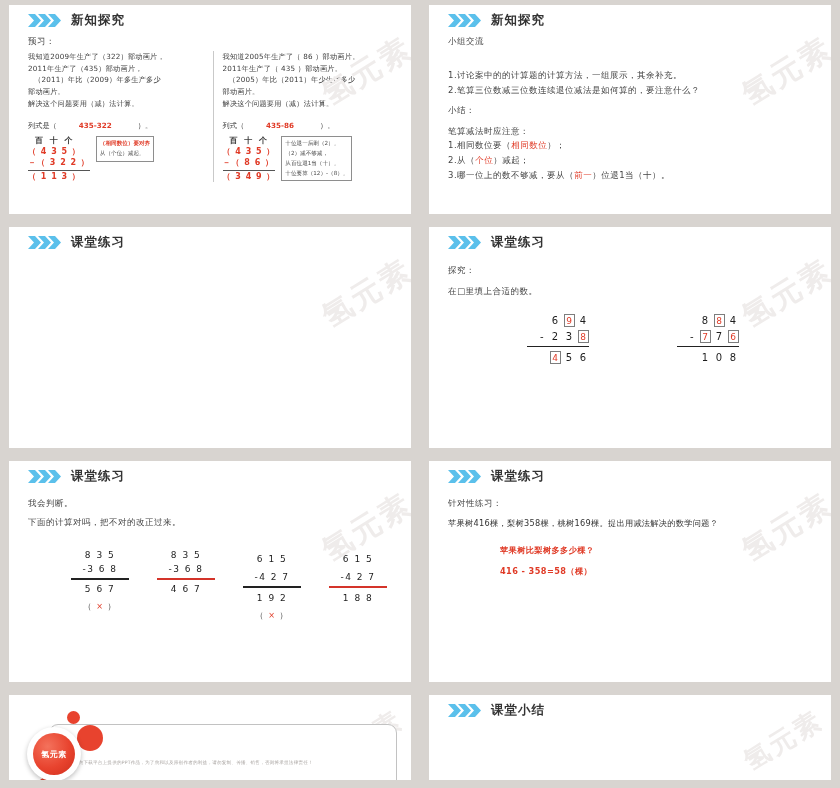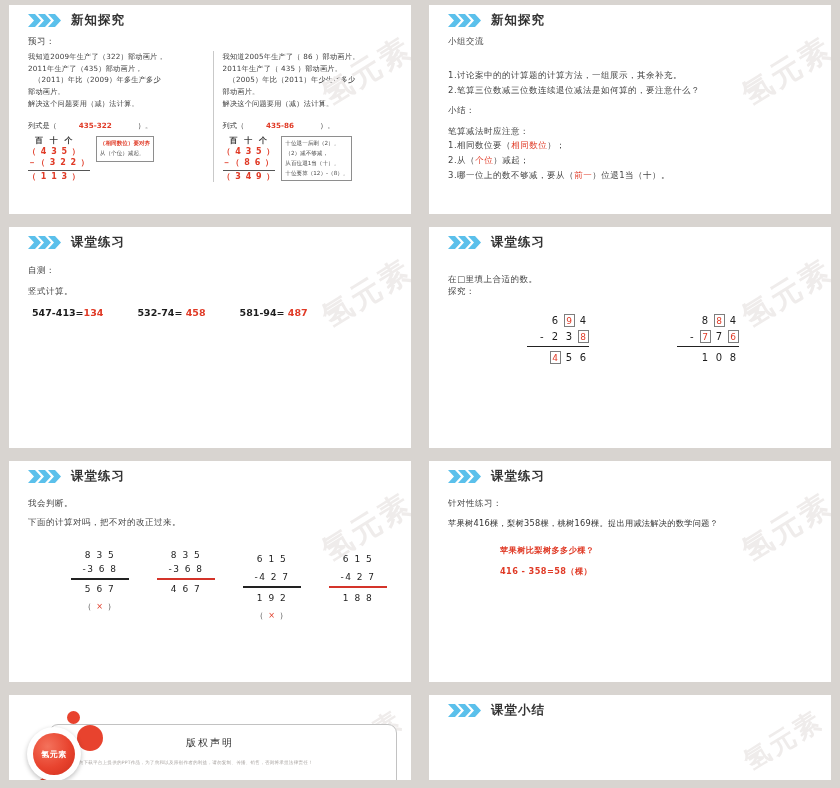--- a/index.html
+++ b/index.html
@@ -263,56 +263,41 @@
           <svg width="34" height="13" viewBox="0 0 34 13">
               <g fill="#5BC0EB">
             <polygon points="0,0 7,0 13,6.5 7,13 0,13 6,6.5"></polygon>
             <polygon points="10,0 17,0 23,6.5 17,13 10,13 16,6.5"></polygon>
             <polygon points="20,0 27,0 33,6.5 27,13 20,13 26,6.5"></polygon>
           </g>
             </svg>
         </span>
         <span class="ttxt">课堂练习</span>
       </div>
+    </div>
+  </div>
+
+  <div class="cell">
+    <div class="slide">
+      <div class="wm wm-a">氢元素</div>
+      <div class="stitle">
+        <span class="chev">
+          <svg width="34" height="13" viewBox="0 0 34 13">
+              <g fill="#5BC0EB">
+            <polygon points="0,0 7,0 13,6.5 7,13 0,13 6,6.5"></polygon>
+            <polygon points="10,0 17,0 23,6.5 17,13 10,13 16,6.5"></polygon>
+            <polygon points="20,0 27,0 33,6.5 27,13 20,13 26,6.5"></polygon>
+          </g>
+            </svg>
+        </span>
+        <span class="ttxt">课堂练习</span>
+      </div>
       <div class="body" style="padding-top:14px">
-        <div class="lbl">自测：</div>
-        <div class="lbl" style="margin-top:9px">竖式计算。</div>
-        <div class="eqrow">
-          <div class="eq">
-            <span>547-413=</span><span class="ans">134</span>
-          </div>
-          <div class="eq">
-            <span>532-74=</span> <span class="ans">458</span>
-          </div>
-          <div class="eq">
-            <span>581-94=</span> <span class="ans">487</span>
-          </div>
-        </div>
-      </div>
-    </div>
-  </div>
-
-  <div class="cell">
-    <div class="slide">
-      <div class="wm wm-a">氢元素</div>
-      <div class="stitle">
-        <span class="chev">
-          <svg width="34" height="13" viewBox="0 0 34 13">
-              <g fill="#5BC0EB">
-            <polygon points="0,0 7,0 13,6.5 7,13 0,13 6,6.5"></polygon>
-            <polygon points="10,0 17,0 23,6.5 17,13 10,13 16,6.5"></polygon>
-            <polygon points="20,0 27,0 33,6.5 27,13 20,13 26,6.5"></polygon>
-          </g>
-            </svg>
-        </span>
-        <span class="ttxt">课堂练习</span>
-      </div>
-      <div class="body" style="padding-top:14px">
+        <div class="lbl">探究：</div>
         <div class="lbl" style="margin-top:9px">在□里填上合适的数。</div>
-        <div class="lbl">探究：</div>
         <div class="fillrow">
 
           <div class="fcol">
             <div class="frow">
               <span class="dg">6</span>
               <span class="bx">9</span>
               <span class="dg">4</span>
             </div>
             <div class="frow">
               <span class="op">-</span>
@@ -428,21 +413,20 @@
         </div>
       </div>
     </div>
   </div>
 
   <div class="cell">
     <div class="slide">
       <div class="wm wm-b">氢元素</div>
       <div class="cr">
         <div class="crbox"></div>
-        <div class="crtitle">版权声明</div>
         <div class="crtext">感谢您下载平台上提供的PPT作品，为了您和以及原创作者的利益，请勿复制、传播、销售，否则将承担法律责任！</div>
         <div class="logo">
           <span class="dot" style="left:52px;top:6px;width:13px;height:13px;"></span>
           <span class="dot" style="left:62px;top:20px;width:26px;height:26px;"></span>
           <span class="dot" style="left:22px;top:72px;width:20px;height:20px;"></span>
           <span class="ring"></span>
           <span class="core">
             <span>氢元素</span>
           </span>
         </div>

